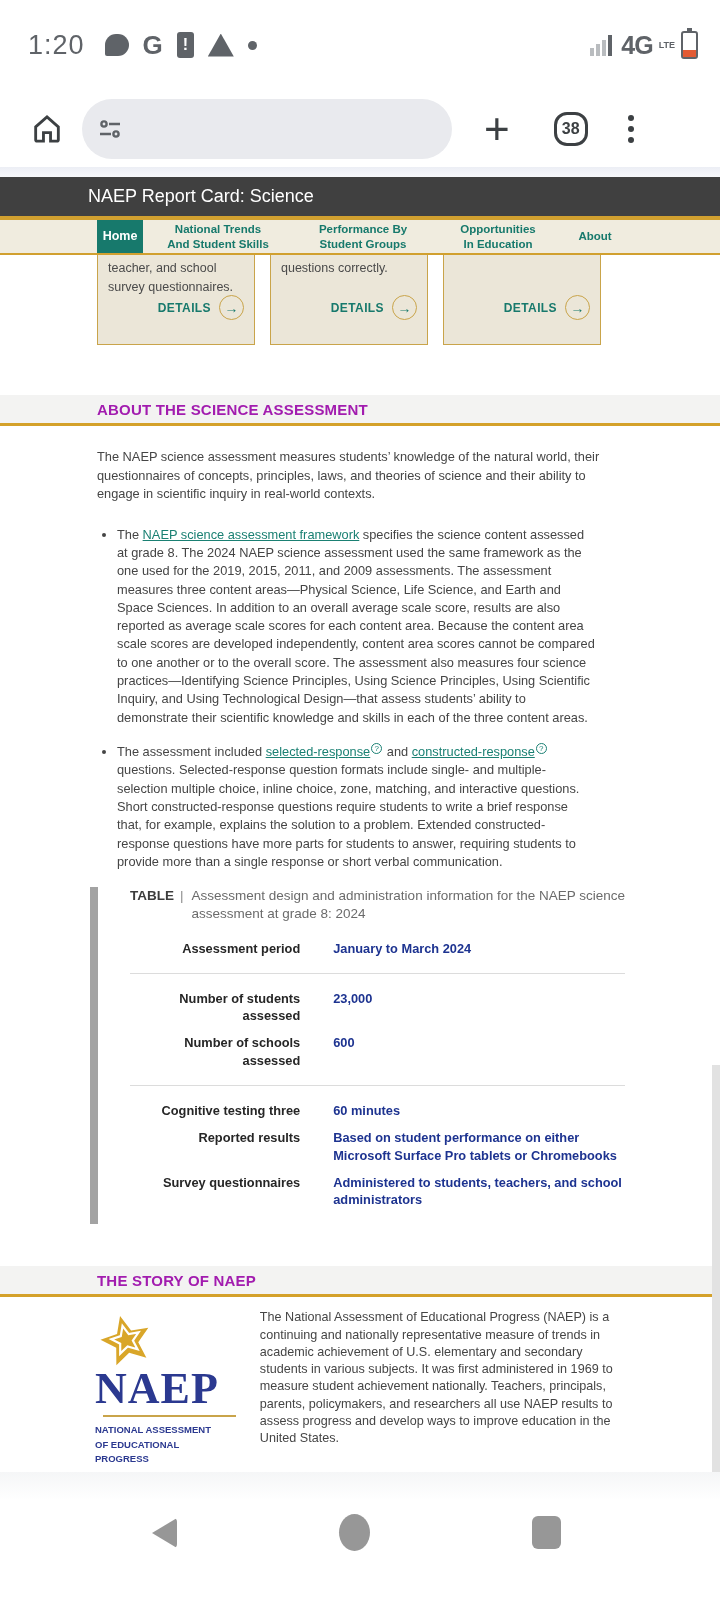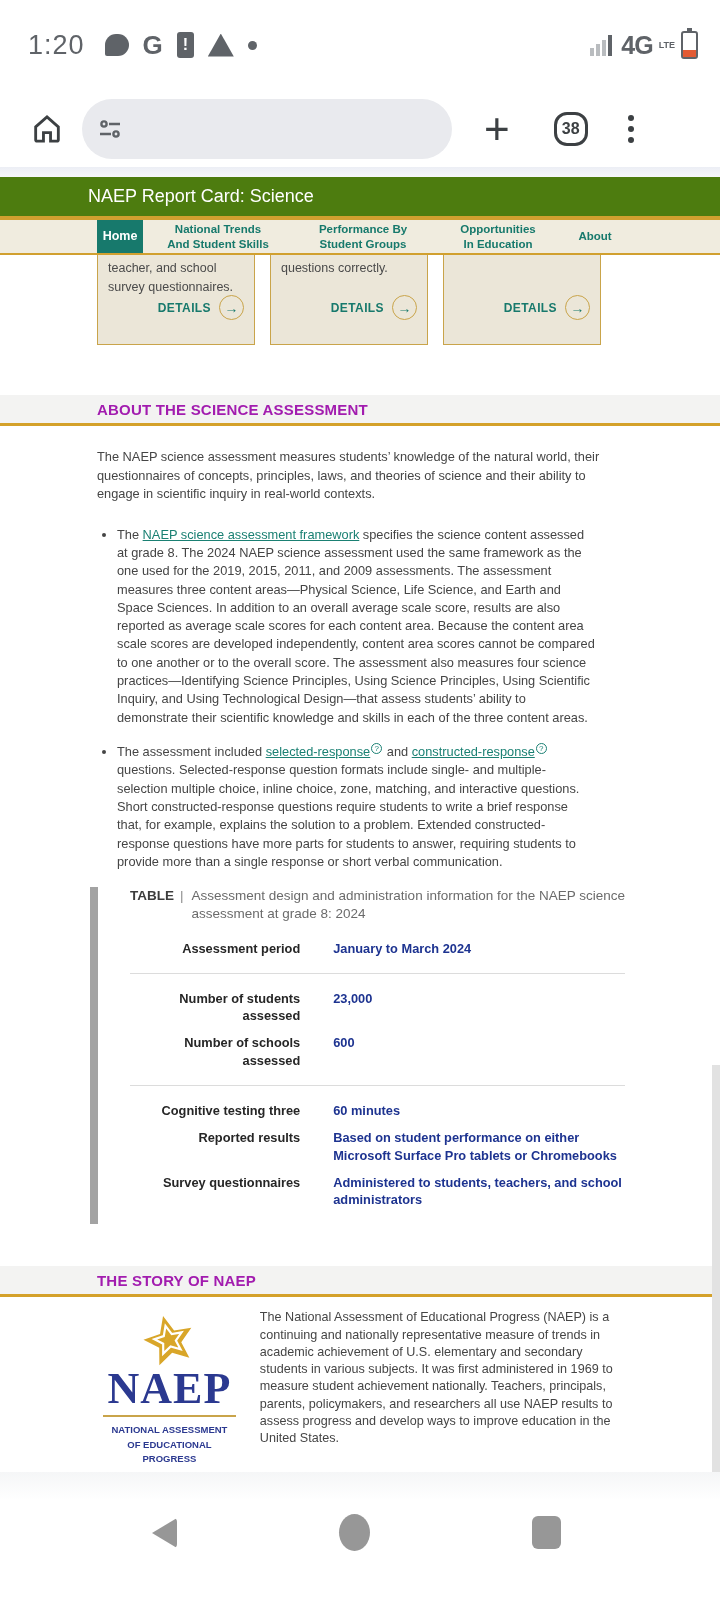--- a/index.html
+++ b/index.html
@@ -28,21 +28,21 @@
   .tb-home svg { display:block; }
   .url-pill { margin-left:18px; width:370px; height:60px; background:#e9eaee; border-radius:30px; display:flex; align-items:center; padding:0 14px 0 16px; overflow:hidden; }
   .url-text { font-size:26px; color:#3c4043; white-space:nowrap; margin-left:10px; }
   .tb-plus { margin-left:32px; font-size:44px; font-weight:300; color:#3c4043; line-height:1; }
   .tb-tabs { margin-left:44px; width:34px; height:34px; border:3px solid #3c4043; border-radius:13px; display:flex; align-items:center; justify-content:center; font-size:16px; font-weight:bold; color:#3c4043; }
   .tb-menu { margin-left:40px; display:flex; flex-direction:column; gap:5px; }
   .tb-menu span { width:6px; height:6px; border-radius:50%; background:#3c4043; }
   .page-shadow { height:10px; background:linear-gradient(#eceef5,#f7f8fb); }
 
   
-  .banner { height:39px; background:#4d7c0f; display:flex; align-items:center; padding-left:88px; }
+  .banner { height:39px; background:#404040; display:flex; align-items:center; padding-left:88px; }
   .banner-title { color:#ffffff; font-size:18px; }
   .gold-bar { height:4px; background:#d1a02f; }
   .nav { height:35px; background:#f0ecdf; border-bottom:2px solid #d1a02f; display:flex; padding-left:97px; }
   .nav-tab { color:#17796c; font-weight:bold; font-size:11.5px; text-align:center; display:flex; flex-direction:column; justify-content:center; line-height:1.25; }
   .nav-tab.active { background:#17796c; color:#fff; width:46px; font-size:12.5px; }
   .nav-tab.w2 { width:150px; } .nav-tab.w3 { width:140px; } .nav-tab.w4 { width:130px; } .nav-tab.w5 { width:64px; }
 
   
   .cards-row { height:90px; display:flex; padding-left:97px; gap:15px;border-radius:11px; }
   .card { width:158px; height:90px; background:#ebe6d8; border:1px solid #c9a44a; border-top:none; padding:4px 10px 0 10px; position:relative; }
@@ -71,21 +71,21 @@
   .tgroup { border-bottom:1px solid #dcdcdc; padding:16px 0 16px 0; }
   .tgroup:first-of-type { margin-top:16px; }
   .tgroup:last-of-type { border-bottom:none; }
   .trow { display:flex; margin-bottom:10px; }
   .trow:last-child { margin-bottom:0; }
   .tkey { width:175px; text-align:right; font-weight:bold; font-size:12.8px; color:#262626; line-height:1.35; }
   .tval { margin-left:33px; width:300px; font-weight:bold; font-size:12.8px; color:#1d3390; line-height:1.35; }
 
   
   .story-wrap { display:flex; padding:12px 95px 0 95px; }
-  .logo-col { width:150px; text-align:center; padding-top:2px; }
+  .logo-col { width:150px; text-align:left; padding-top:2px; }
   .logo-star { margin:0 auto; width:62px; height:58px; }
   .logo-name { font-family:"Liberation Serif","DejaVu Serif",serif; font-size:44px; font-weight:bold; color:#2b3990; letter-spacing:1px; line-height:1; margin-top:-6px; }
   .logo-rule { height:2px; background:#c9a44a; margin:4px 8px 6px 8px; }
   .logo-tag { font-size:9.5px; font-weight:bold; color:#2b3990; line-height:1.5; }
   .story-text { margin-left:16px; width:368px; font-size:12.6px; color:#454545; line-height:1.37; }
   .readmore { margin:18px 0 0 156px; display:inline-block; background:#f1ecdc; border:1px solid #c9a44a; color:#17796c; font-weight:bold; font-size:12px; letter-spacing:.4px; padding:9px 18px; }
   .dotted { margin-top:30px; border-top:2px dotted #c9c9c9; }
 
   
   .scroll-thumb { position:absolute; right:0; top:1065px; width:8px; height:417px; background:#e2e2e2; }

